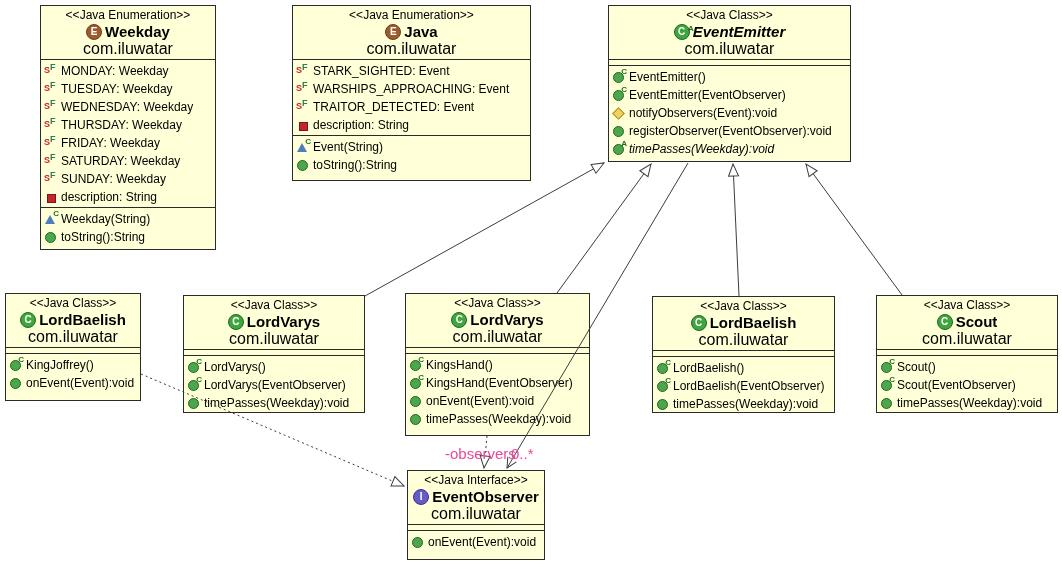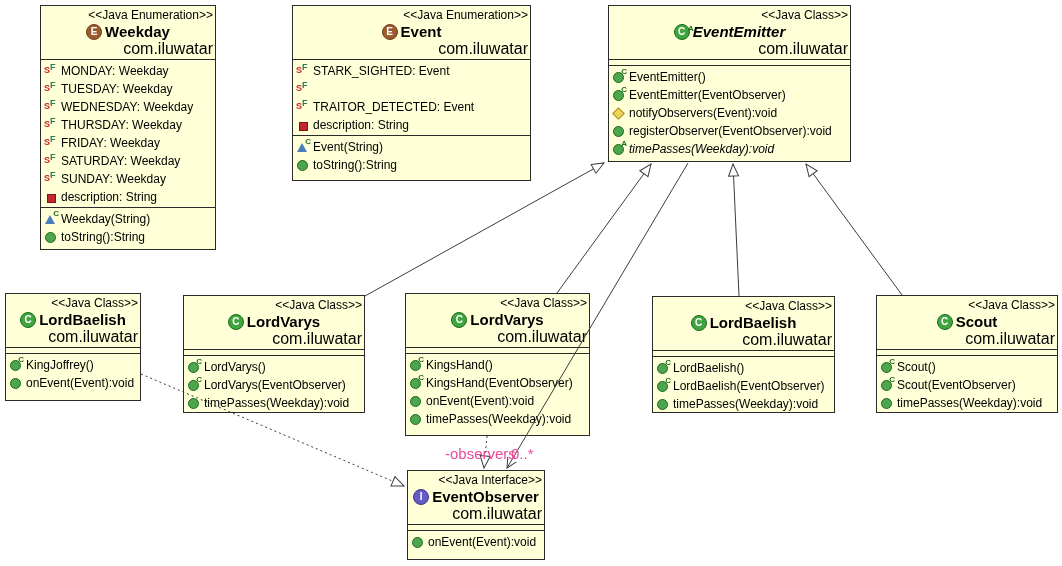--- a/index.html
+++ b/index.html
@@ -1,19 +1,19 @@
 <!DOCTYPE html>
 <html><head>
 <meta charset="utf-8">
 <style>
   html,body{margin:0;padding:0;background:#FFFFFF;}
   #canvas{position:relative;width:1062px;height:566px;background:#FFFFFF;overflow:hidden;
           font-family:"Liberation Sans",sans-serif;color:#000;}
   .box{position:absolute;background:#FFFFD8;border:1px solid #2A2A2A;box-sizing:border-box;z-index:1;}
-  .hdr{text-align:right;padding:2px 2px 3px 2px;}
+  .hdr{text-align:center;padding:2px 2px 3px 2px;}
   .stereo{font-size:12px;line-height:15px;}
   .cname{font-size:15px;font-weight:bold;line-height:18px;display:flex;align-items:center;justify-content:center;gap:3px;}
   .cname.abs .nm{font-style:italic;}
   .pkg{font-size:16px;line-height:15px;}
   .sec{border-top:1px solid #2A2A2A;padding:2px 0 1px 0;}
   .sec.empty{height:5px;padding:0;}
   .row{display:flex;align-items:center;height:18px;padding-left:3px;font-size:12px;white-space:nowrap;}
   .row .mtext{padding-left:2px;}
   .row.italic .mtext{font-style:italic;}
   
@@ -121,37 +121,38 @@
           <span class="mtext">toString():String</span>
         </div>
     </div>
   </div>
 
   <div class="box" style="left:292px;top:5px;width:239px;height:176px;">
     <div class="hdr">
       <div class="stereo">&lt;&lt;Java Enumeration&gt;&gt;</div>
       <div class="cname">
         <span class="cicon enum">E</span>
-        <span class="nm">Event</span>
+        <span class="nm">Java</span>
       </div>
       <div class="pkg">com.iluwatar</div>
     </div>
     <div class="sec">
       <div class="row">
           <span class="mi">
             <i class="sS">S</i>
             <i class="sF">F</i>
           </span>
           <span class="mtext">STARK_SIGHTED: Event</span>
         </div>
       <div class="row">
           <span class="mi">
             <i class="sS">S</i>
             <i class="sF">F</i>
           </span>
+          <span class="mtext">WARSHIPS_APPROACHING: Event</span>
         </div>
       <div class="row">
           <span class="mi">
             <i class="sS">S</i>
             <i class="sF">F</i>
           </span>
           <span class="mtext">TRAITOR_DETECTED: Event</span>
         </div>
       <div class="row">
           <span class="mi">

